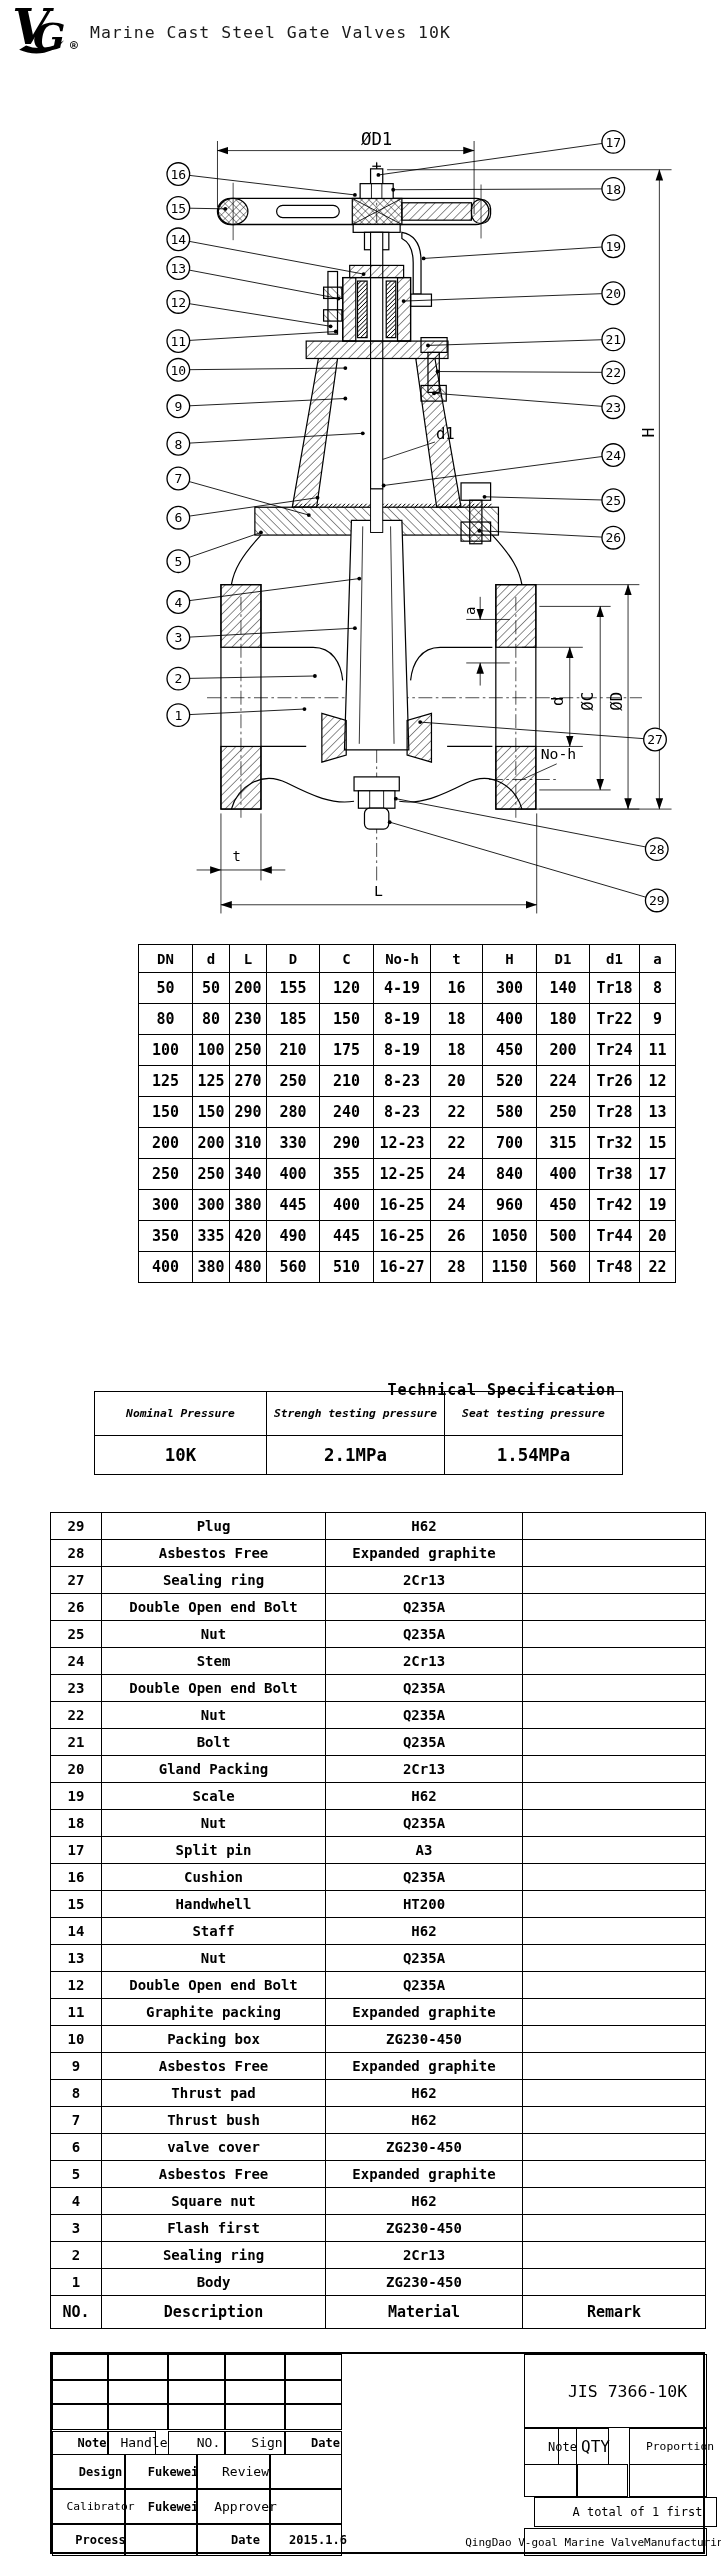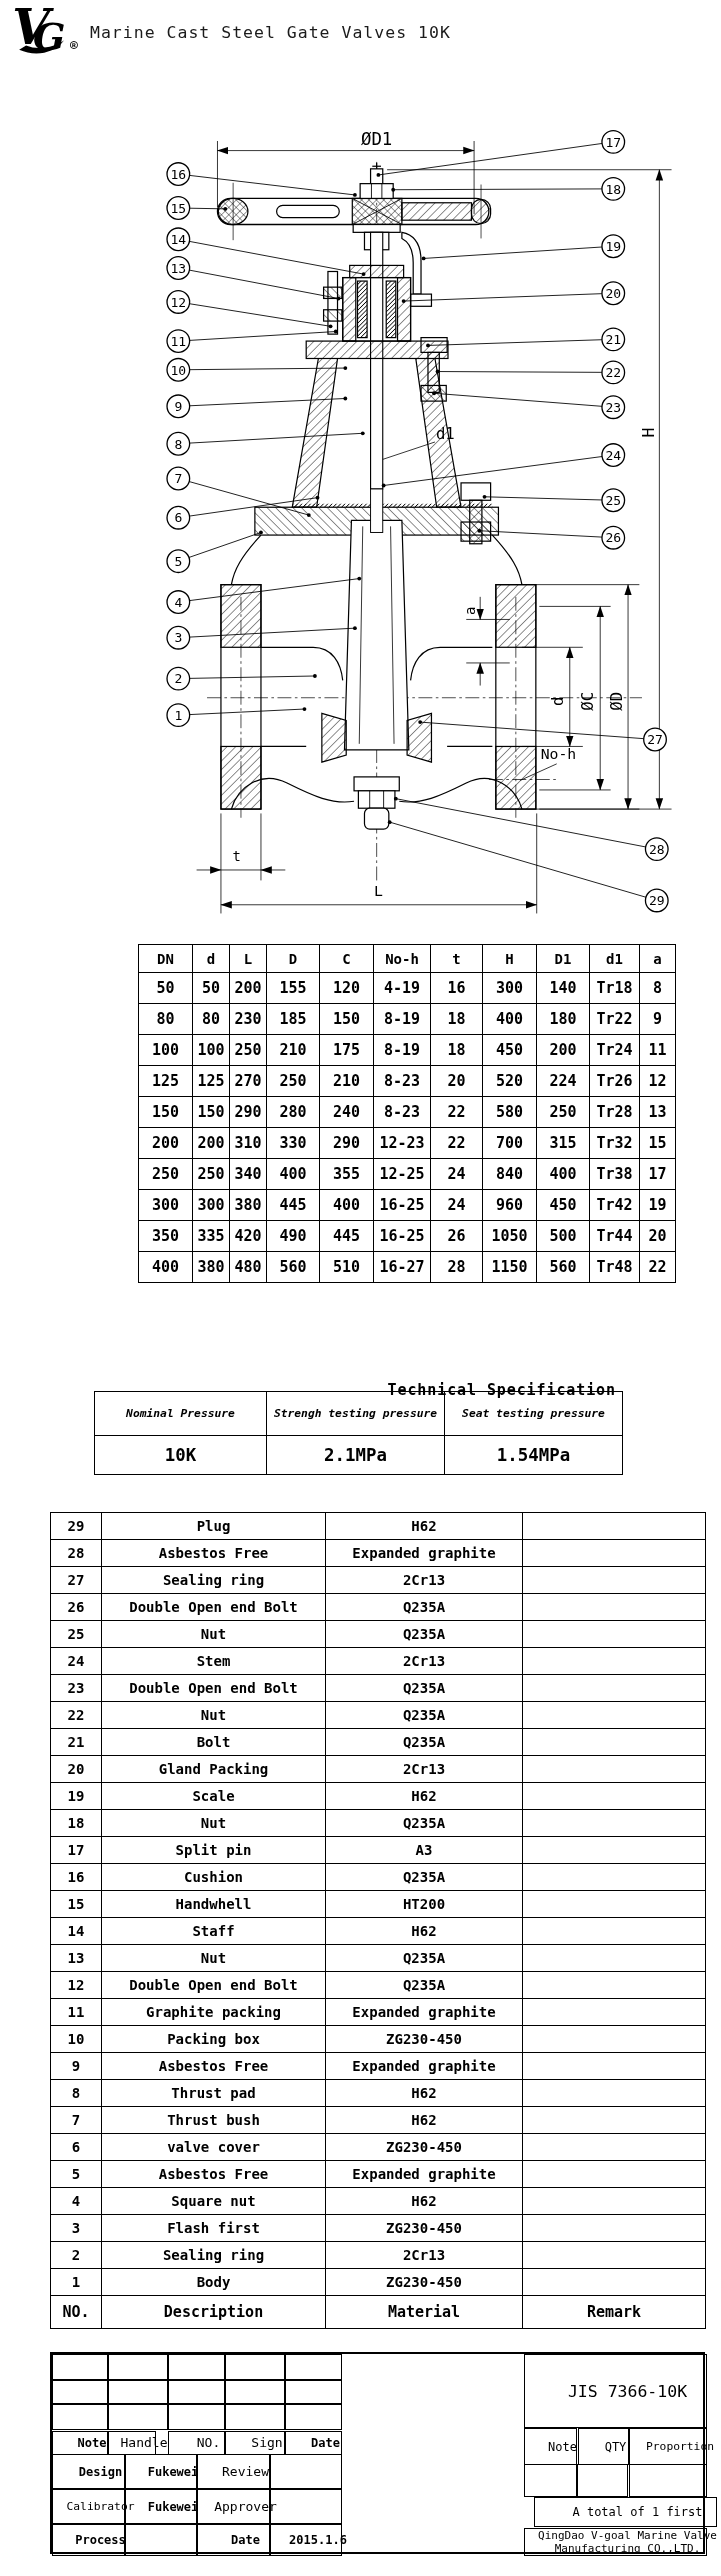--- a/index.html
+++ b/index.html
@@ -28,21 +28,21 @@
   .parts-table td{height:26px;}
   .parts-table .foot td{height:32px;font-size:15px;}
   
   .tb{position:absolute;left:50px;top:2352px;width:655px;height:202px;border:2.2px solid #000;
       box-sizing:border-box;}
   .cell{position:absolute;border:1.4px solid #000;box-sizing:border-box;display:flex;
         align-items:center;justify-content:center;font-family:"DejaVu Sans Mono",monospace;
         font-size:13px;white-space:nowrap;padding-left:24px;}
   .cad{font-weight:normal;}
   .drawing-label{font-size:22.6px;letter-spacing:2.6px;}
-  .company{flex-direction:column;line-height:13px;font-size:11px;}
+  .company{flex-direction:row;line-height:13px;font-size:11px;}
 </style>
 </head>
 <body>
 
 <div class="page">
 
   <svg class="logo" viewBox="0 0 66 64">
     <g fill="#000">
       <text x="-2" y="48" font-family="DejaVu Serif, serif" font-weight="bold" font-style="italic" font-size="56">V</text>
       <text x="22" y="55" font-family="DejaVu Serif, serif" font-weight="bold" font-style="italic" font-size="44">G</text>
@@ -810,21 +810,21 @@
     <div class="cell cad" style="left:218px;top:135px;width:72px;height:35px"></div>
 
     <div class="cell cad" style="left:0;top:170px;width:73px;height:32px;font-weight:bold;font-size:12px">Process</div>
     <div class="cell cad" style="left:73px;top:170px;width:72px;height:32px"></div>
     <div class="cell cad" style="left:145px;top:170px;width:73px;height:32px;font-weight:bold;font-size:12px">Date</div>
     <div class="cell cad" style="left:218px;top:170px;width:72px;height:32px;font-weight:bold;font-size:12px">2015.1.6</div>
 
 
     <div class="cell cad" style="left:472px;top:0;width:183px;height:74px;font-size:16.5px">JIS 7366-10K</div>
     <div class="cell" style="left:472px;top:74px;width:53px;height:37px;font-size:12px">Note</div>
-    <div class="cell" style="left:526px;top:74px;width:51px;height:37px;font-size:12px">QTY</div>
+    <div class="cell" style="left:506px;top:74px;width:51px;height:37px;font-size:16px">QTY</div>
     <div class="cell" style="left:577px;top:74px;width:78px;height:37px;font-size:11.3px">Proportion</div>
     <div class="cell" style="left:472px;top:110px;width:53px;height:33px"></div>
     <div class="cell" style="left:525px;top:110px;width:51px;height:33px"></div>
     <div class="cell" style="left:577px;top:110px;width:78px;height:33px"></div>
     <div class="cell" style="left:482px;top:143px;width:183px;height:30px;font-size:12px">A total of 1 first</div>
     <div class="cell cad company" style="left:472px;top:174px;width:183px;height:28px">
       <span>QingDao V-goal Marine Valve</span>
       <span>Manufacturing CO.,LTD.</span>
     </div>
   </div>

